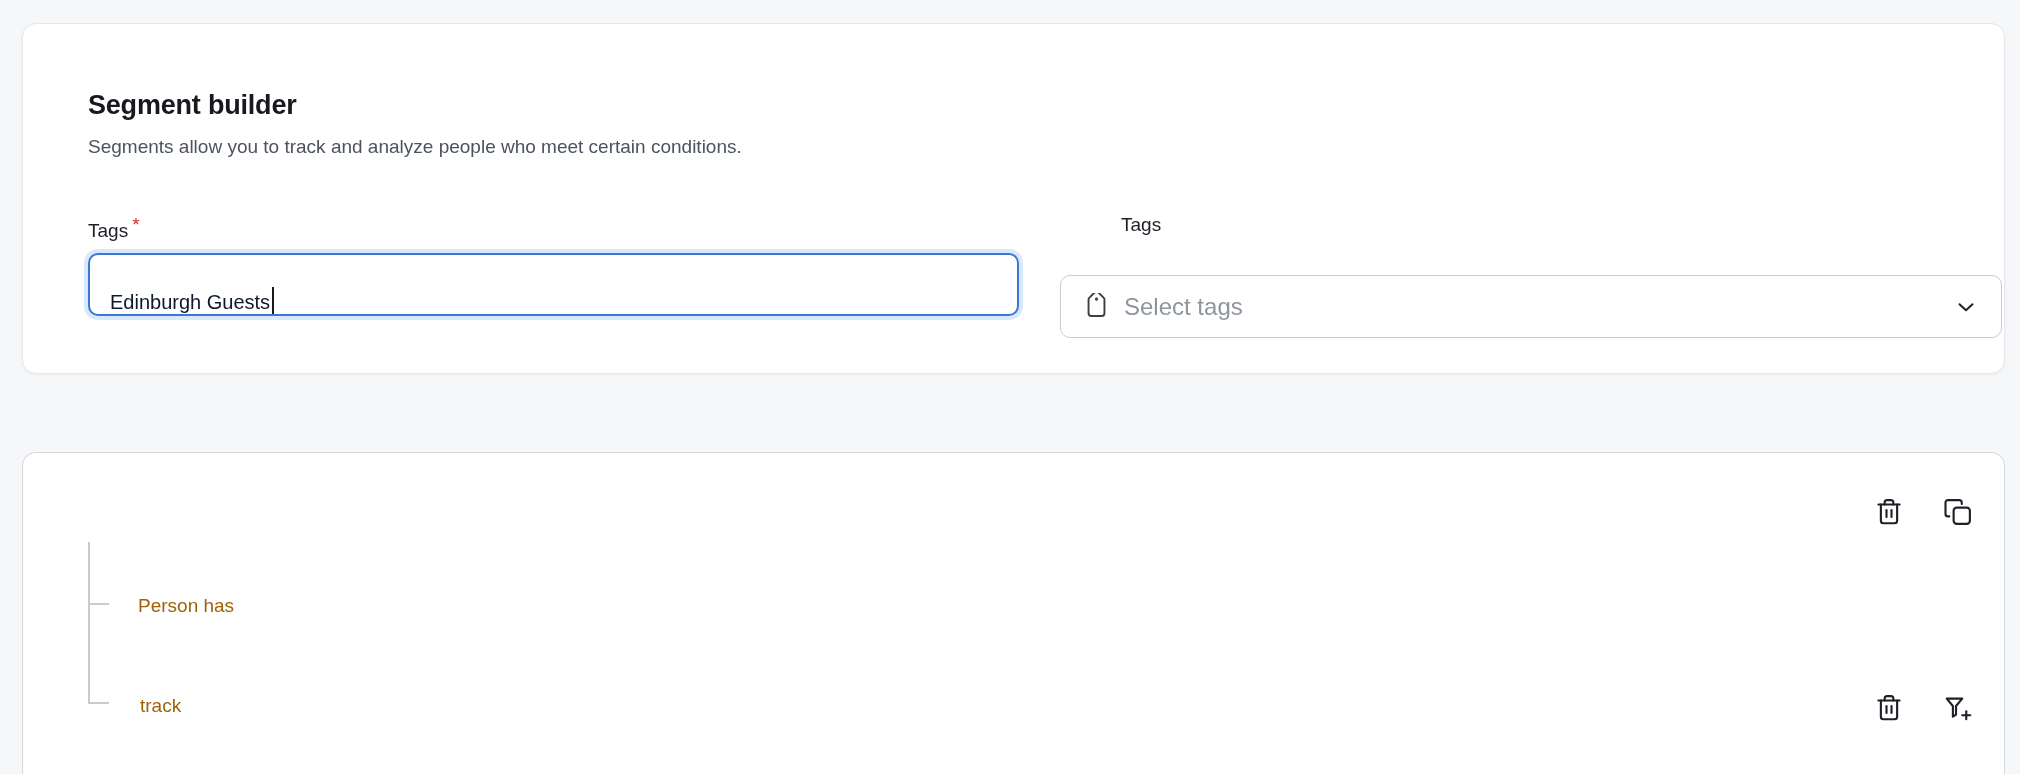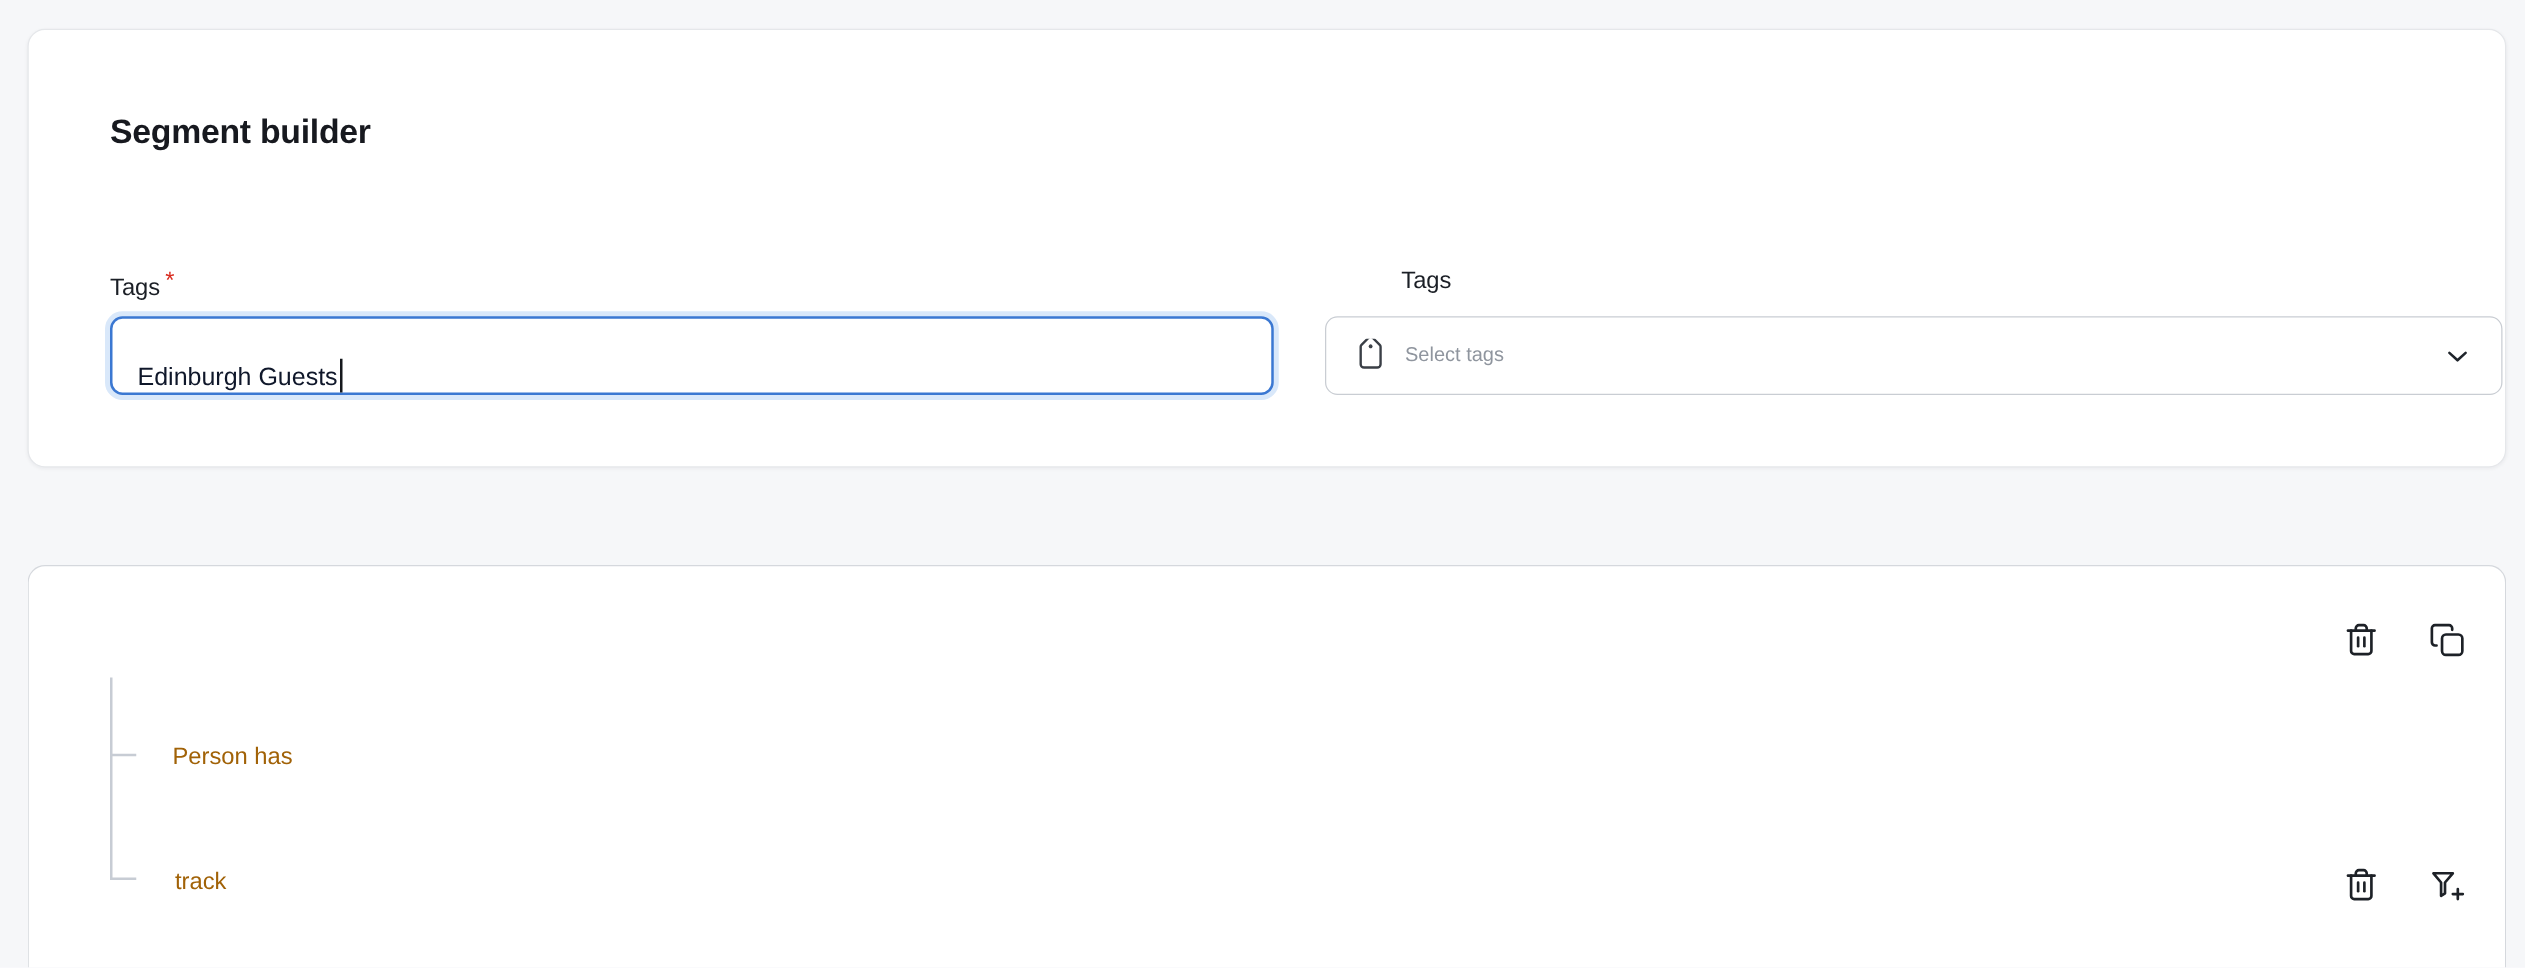--- a/index.html
+++ b/index.html
@@ -46,22 +46,22 @@
     border:2px solid #3b78d2;
     box-shadow:0 0 0 4px #d9e8fa;
   }
   .caret {
     display:inline-block; width:2px; height:27px; background:#15181d;
     margin-left:2px; vertical-align:-5px;
   }
   .select {
     position:absolute; display:flex; align-items:center;
     height:63px; border:1.5px solid #c9cdd3; border-radius:10px;
-    background:#fff; font-size:16px; color:#20242b;
-    padding:0 22px; cursor:pointer;
+    background:#fff; font-size:24px; color:#20242b;
+    padding:0 22px; cursor:pointer;margin-top:22px;
   }
   .select .grow { flex:1; }
   .select-tags { left:1037px; top:229px; width:942px; color:#8f959e; }
   .select-tags .ph { margin-left:14px; }
   .row-label { position:absolute; font-size:19px; color:#a16207; }
   .icon { display:inline-flex; flex:none; }
   .icon svg { display:block; }
   .icon-btn {
     position:absolute; width:34px; height:34px; border:none; background:transparent;
     display:flex; align-items:center; justify-content:center; cursor:pointer; padding:0;
@@ -69,20 +69,21 @@
   .connector { position:absolute; background:#c7ccd4; }
   .chev { margin-left:12px; flex:none; }
 </style>
 </head>
 <body>
 
 <div class="app">
 
   <div class="card card-header">
     <div class="page-title">Segment builder</div>
+    <div class="page-subtitle">Segments allow you to track and analyze people who meet certain conditions.</div>
 
     <div class="field-label" style="left:65px;"><span>Tags</span><span class="req">*</span></div>
     <div class="text-input input-name">
       <span>Edinburgh Guests</span>
         <span class="caret"></span>
     </div>
 
     <div class="field-label" style="left:1098px;">Tags</div>
     <div class="select select-tags">
       <span class="icon">

